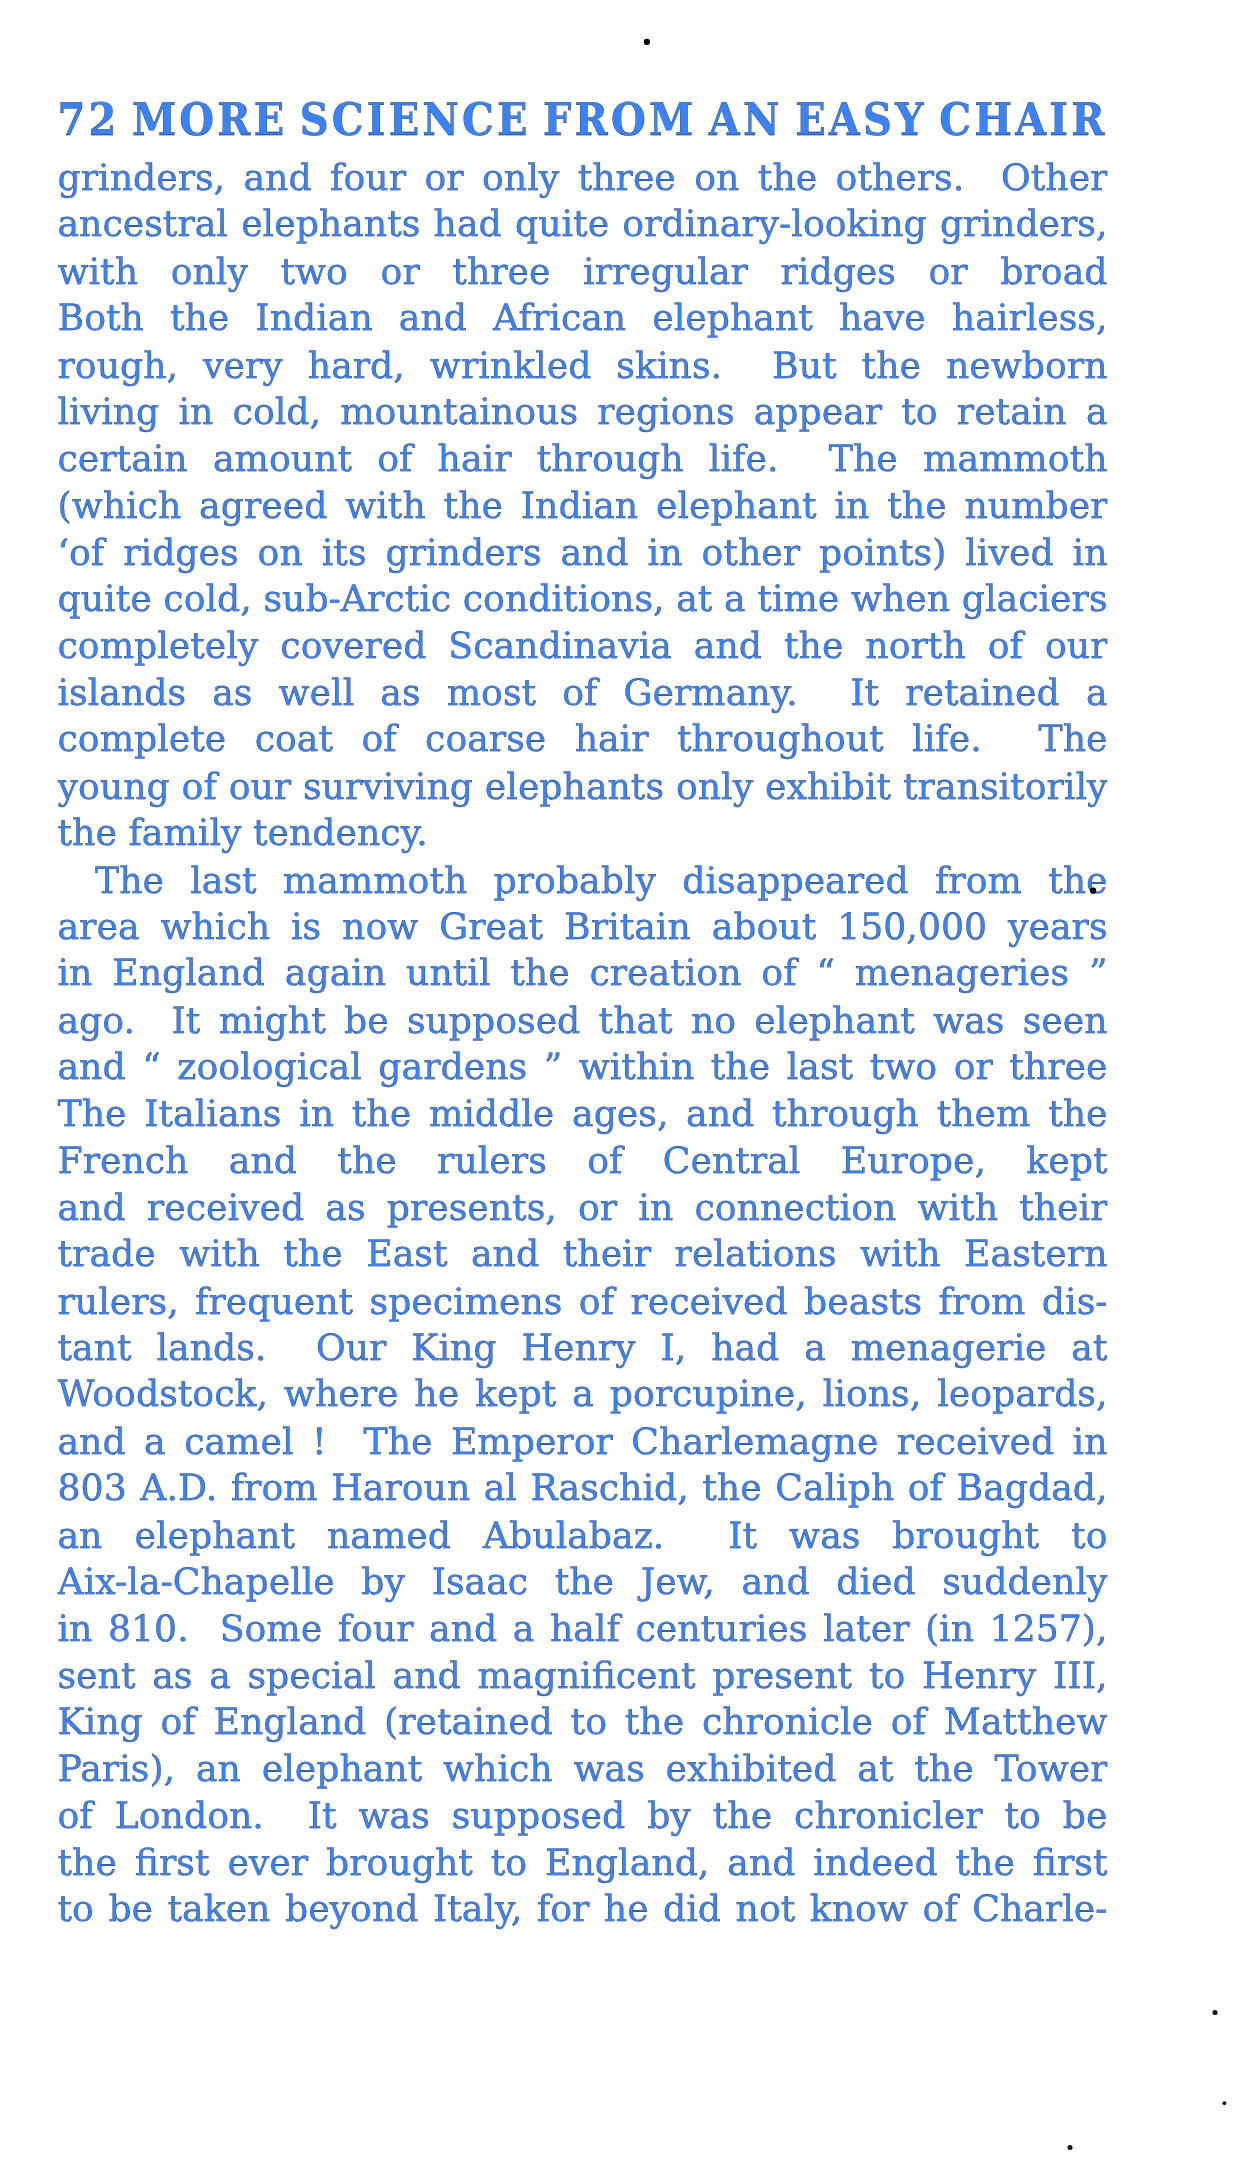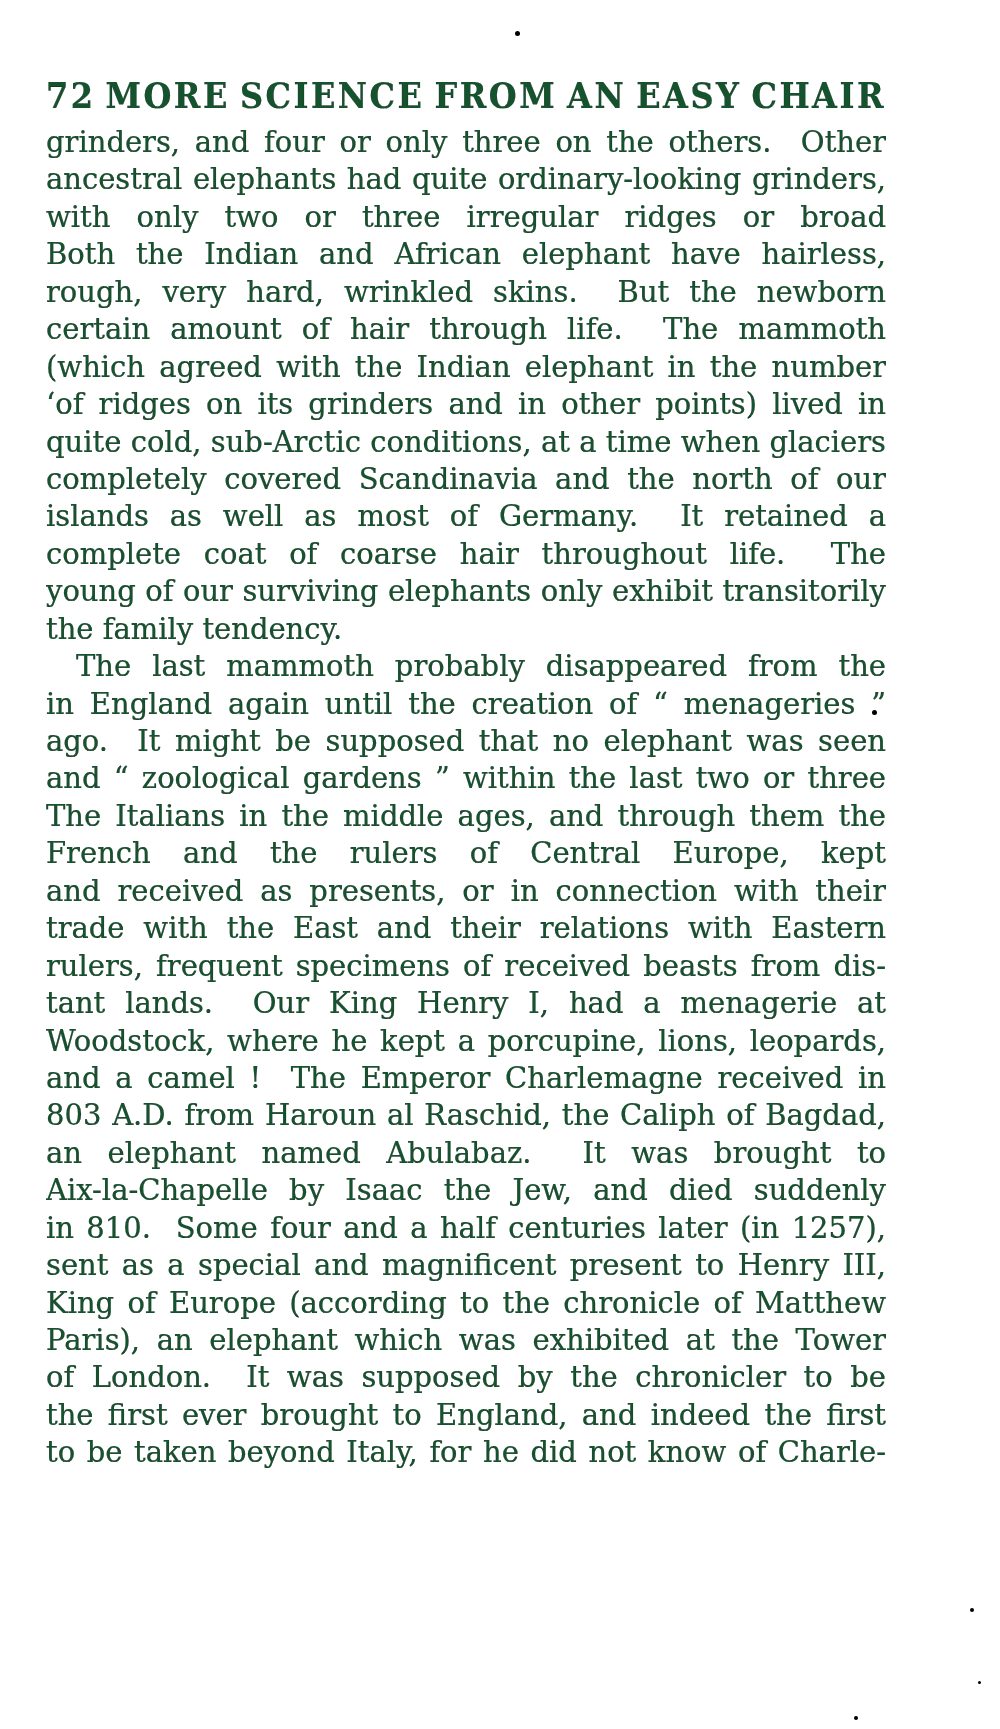--- a/index.html
+++ b/index.html
@@ -5,21 +5,21 @@
   html, body {
     margin: 0;
     padding: 0;
     background: #ffffff;
   }
   .page {
     position: relative;
     width: 1000px;
     height: 1729px;
     background: #ffffff;
-    color: #14532d;
+    color: #3b82f6;
     font-family: "DejaVu Serif", serif;
     overflow: hidden;
     -webkit-text-stroke: 0.2px #000;
   }
   .header {
     position: absolute;
     left: 46px;
     top: 74px;
     width: 840px;
     display: flex;
@@ -72,47 +72,49 @@
     <span>EASY</span>
     <span>CHAIR</span>
   </div>
 
   <div class="body-text" id="body-text">
       <div class="line">grinders, and four or only three on the others.&nbsp; Other</div>
       <div class="line">ancestral elephants had quite ordinary-looking grinders,</div>
       <div class="line">with only two or three irregular ridges or broad tubercles.</div>
       <div class="line">Both the Indian and African elephant have hairless,</div>
       <div class="line">rough, very hard, wrinkled skins.&nbsp; But the newborn</div>
+      <div class="line">living in cold, mountainous regions appear to retain a</div>
       <div class="line">certain amount of hair through life.&nbsp; The mammoth</div>
       <div class="line">(which agreed with the Indian elephant in the number</div>
       <div class="line">‘of ridges on its grinders and in other points) lived in</div>
       <div class="line">quite cold, sub-Arctic conditions, at a time when glaciers</div>
       <div class="line">completely covered Scandinavia and the north of our</div>
       <div class="line">islands as well as most of Germany.&nbsp; It retained a</div>
       <div class="line">complete coat of coarse hair throughout life.&nbsp; The</div>
       <div class="line">young of our surviving elephants only exhibit transitorily</div>
       <div class="line no-just">the family tendency.</div>
       <div class="line indent">The last mammoth probably disappeared from the</div>
+      <div class="line">area which is now Great Britain about 150,000 years</div>
       <div class="line">in England again until the creation of “ menageries ”</div>
       <div class="line">ago.&nbsp; It might be supposed that no elephant was seen</div>
       <div class="line">and “ zoological gardens ” within the last two or three</div>
       <div class="line">The Italians in the middle ages, and through them the</div>
       <div class="line">French and the rulers of Central Europe, kept menageries</div>
       <div class="line">and received as presents, or in connection with their</div>
       <div class="line">trade with the East and their relations with Eastern</div>
       <div class="line">rulers, frequent specimens of received beasts from dis-</div>
       <div class="line">tant lands.&nbsp; Our King Henry I, had a menagerie at</div>
       <div class="line">Woodstock, where he kept a porcupine, lions, leopards,</div>
       <div class="line">and a camel&nbsp;!&nbsp; The Emperor Charlemagne received in</div>
       <div class="line">803 A.D. from Haroun al Raschid, the Caliph of Bagdad,</div>
       <div class="line">an elephant named Abulabaz.&nbsp; It was brought to</div>
       <div class="line">Aix-la-Chapelle by Isaac the Jew, and died suddenly</div>
       <div class="line">in 810.&nbsp; Some four and a half centuries later (in 1257),</div>
       <div class="line">sent as a special and magnificent present to&nbsp;Henry III,</div>
-      <div class="line">King of Europe (according to the chronicle of Matthew</div>
+      <div class="line">King of England (retained to the chronicle of Matthew</div>
       <div class="line">Paris), an elephant which was exhibited at the Tower</div>
       <div class="line">of London.&nbsp; It was supposed by the chronicler to be</div>
       <div class="line">the first ever brought to England, and indeed the first</div>
       <div class="line">to be taken beyond Italy, for he did not know of Charle-</div>
     </div>
 
   <div class="speck" style="left:515px;top:31px;width:5px;height:5px;"></div>
   <div class="speck" style="left:872px;top:710px;width:5px;height:5px;"></div>
   <div class="speck" style="left:970px;top:1608px;width:4px;height:4px;"></div>
   <div class="speck" style="left:854px;top:1716px;width:4px;height:4px;"></div>

